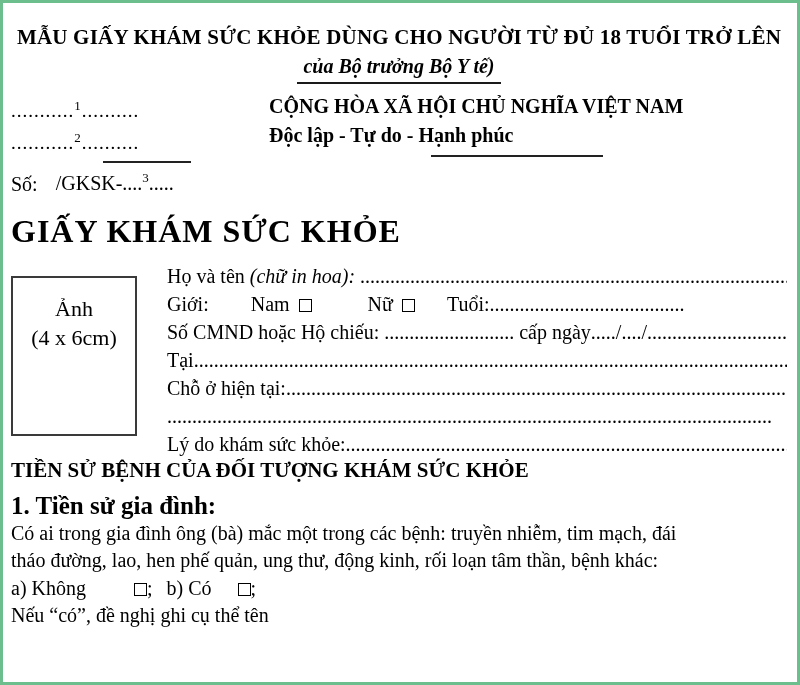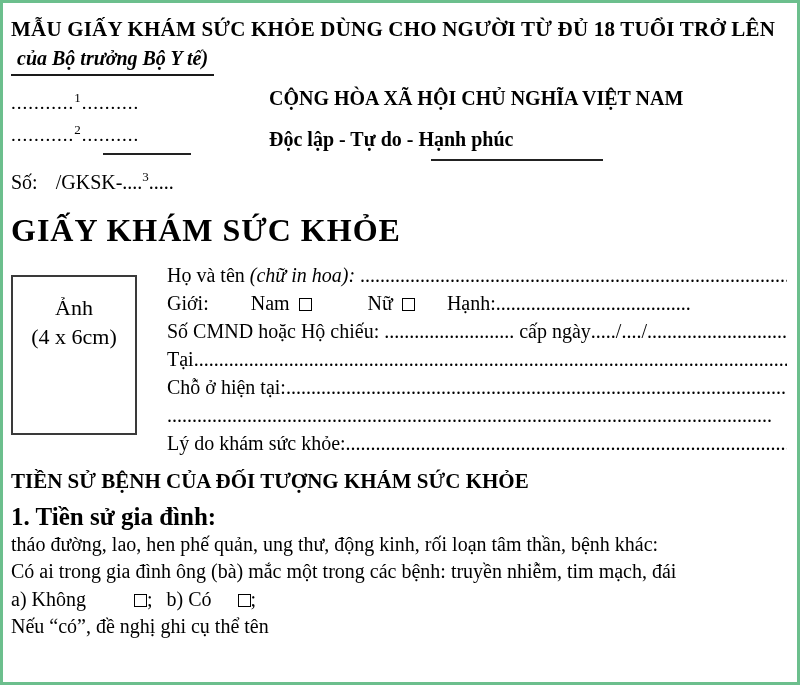--- a/index.html
+++ b/index.html
@@ -11,39 +11,39 @@
   }
   .page {
     width:800px; height:685px;
     border:3px solid #6cbf8d;
     background:#ffffff;
     padding:6px 10px 0 8px;
     overflow:hidden;
     position:relative;
   }
   
-  .doc-header { text-align:left; margin-top:8px; }
+  .doc-header { text-align:center; margin-top:16px; }
   .usage-title {
     font-size:21px; font-weight:700; white-space:nowrap; letter-spacing:0.2px;
   }
   .circular-line { font-size:20px; font-style:italic; font-weight:600; margin-top:5px; }
   .circular-underlined {
     display:inline-block;
     border-bottom:2px solid #1a1a1a;
     padding:0 6px 4px 6px;
   }
   
   .ref-national-row { display:flex; margin-top:8px; }
   .ref-block { width:258px; font-size:19px; line-height:27px; flex:none; }
   .ref-dotline { white-space:nowrap; letter-spacing:1px; }
   .ref-dotline sup, .so-line sup { font-size:13px; }
   .ref-shortline { width:88px; border-top:2px solid #222; margin:4px 0 0 92px; }
   .national-block { flex:1; font-weight:700; font-size:20px; line-height:26px; padding-top:1px; }
   .national-country { white-space:nowrap; }
-  .national-motto { margin-top:15px; }
+  .national-motto { margin-top:3px; }
   .national-sepline { width:172px; border-top:2px solid #222; margin:7px 0 0 162px; }
   
   .so-line { font-size:20px; margin-top:8px; }
   .so-value { margin-left:18px; }
   
   .doc-title {
     text-align:left; font-size:32px; font-weight:700;
     letter-spacing:1px; margin-top:18px;
   }
   
@@ -63,21 +63,21 @@
   .cb {
     display:inline-block; width:13px; height:13px;
     border:1.5px solid #000; background:#fff;
     align-self:center; margin-top:3px; flex:none;
   }
   .g-male { margin-left:42px; }
   .g-female { margin-left:56px; }
   .g-age { margin-left:32px; }
   .cb-after-label { margin-left:9px; }
   
-  .history { margin-top:12px; font-size:20px; }
+  .history { font-size:20px; }
   .section-heading { font-size:21px; font-weight:700; white-space:nowrap; }
   .family-heading { font-size:25px; font-weight:700; margin-top:9px; }
   .question-line { line-height:27px; white-space:nowrap; }
   .options-line { line-height:28px; display:flex; white-space:pre; }
   .cb-opt-a { margin-left:48px; }
   .opt-b { margin-left:14px; }
   .cb-opt-b { margin-left:26px; }
   .note-line { line-height:27px; }
 </style>
 </head>
@@ -121,21 +121,21 @@
       <div class="field-line">
         <span>Họ và tên </span><span class="it">(chữ in hoa): </span><span class="fill">.......................................................................................................................</span>
       </div>
 
       <div class="field-line">
         <span>Giới:</span>
         <span class="g-male">Nam</span>
         <span class="cb cb-after-label"></span>
         <span class="g-female">Nữ</span>
         <span class="cb cb-after-label"></span>
-        <span class="g-age">Hạnh:</span><span>.......................................</span>
+        <span class="g-age">Tuổi:</span><span>.......................................</span>
       </div>
 
       <div class="field-line">
         <span>Số CMND hoặc Hộ chiếu: </span><span class="dots-fixed">..........................</span><span> cấp ngày</span><span class="fill">...../..../.......................................</span>
       </div>
 
       <div class="field-line">
         <span>Tại</span><span class="fill">.......................................................................................................................</span>
       </div>
 
@@ -150,22 +150,22 @@
       <div class="field-line">
         <span>Lý do khám sức khỏe:</span><span class="fill">.......................................................................................................................</span>
       </div>
 
     </div>
   </div>
 
   <div class="history">
     <div class="section-heading">TIỀN SỬ BỆNH CỦA ĐỐI TƯỢNG KHÁM SỨC KHỎE</div>
     <div class="family-heading">1. Tiền sử gia đình:</div>
+    <div class="question-line">Có ai trong gia đình ông (bà) mắc một trong các bệnh: truyền nhiễm, tim mạch, đái</div>
     <div class="question-line">tháo đường, lao, hen phế quản, ung thư, động kinh, rối loạn tâm thần,  bệnh khác:</div>
-    <div class="question-line">Có ai trong gia đình ông (bà) mắc một trong các bệnh: truyền nhiễm, tim mạch, đái</div>
     <div class="options-line">
       <span>a) Không</span>
       <span class="cb cb-opt-a"></span><span>;</span>
       <span class="opt-b">b) Có</span>
       <span class="cb cb-opt-b"></span><span>;</span>
     </div>
     <div class="note-line">Nếu “có”, đề nghị ghi cụ thể tên</div>
   </div>
 
 </div>

